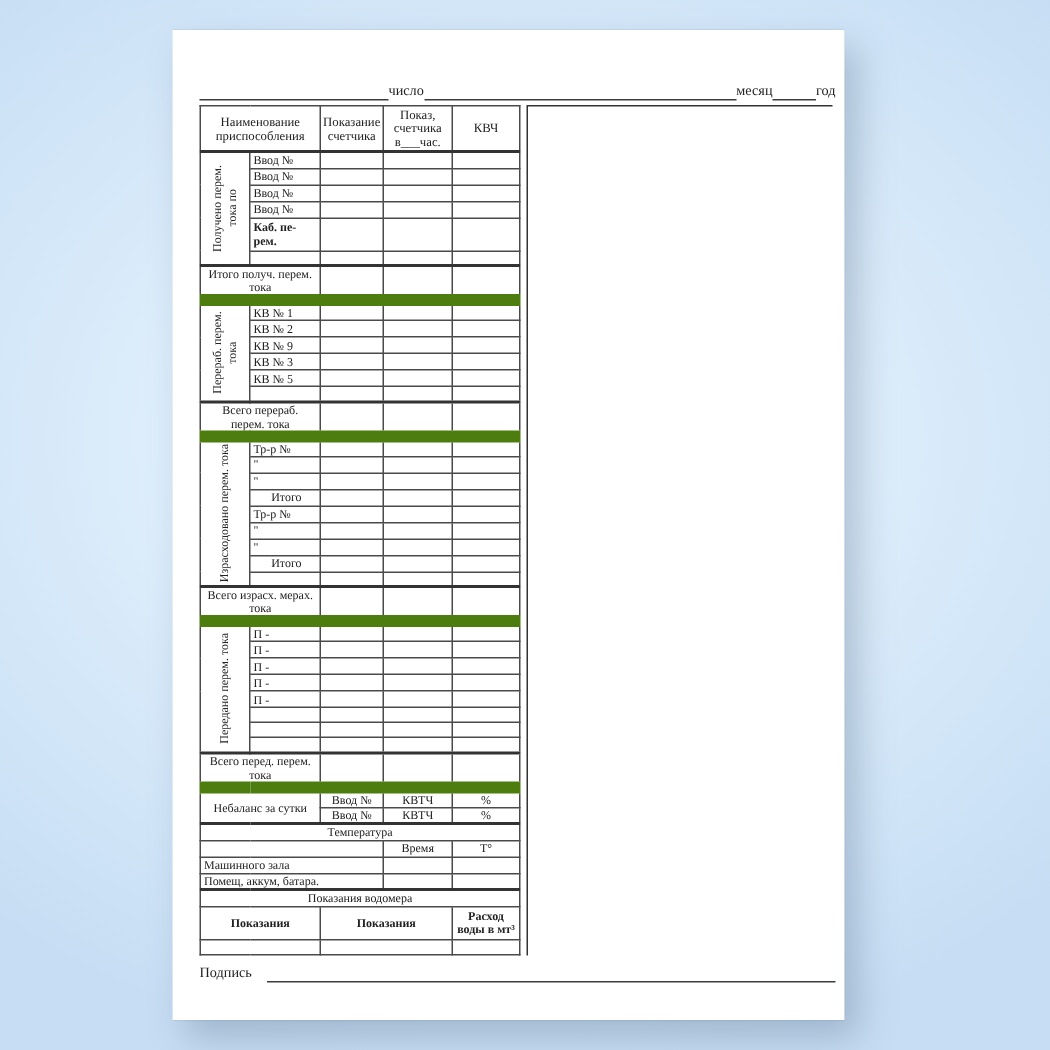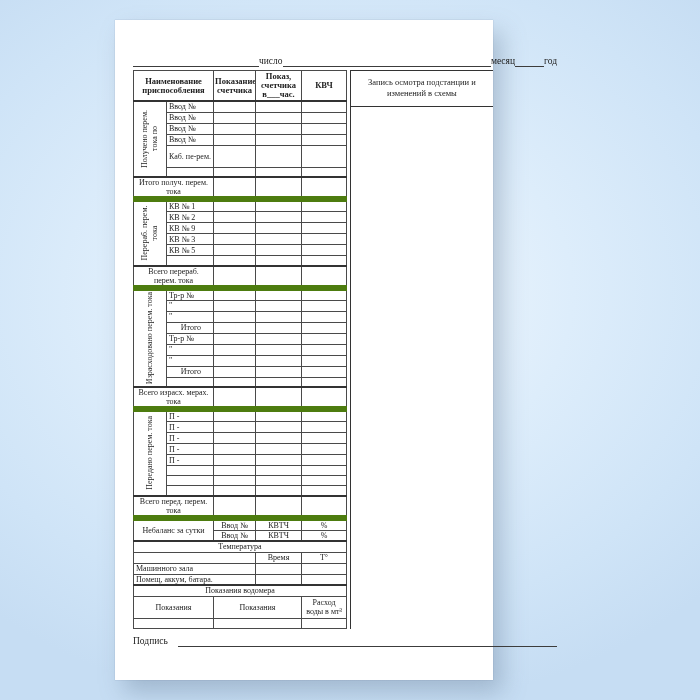--- a/index.html
+++ b/index.html
@@ -6,21 +6,21 @@
   body{
     width:700px;height:700px;overflow:hidden;
     font-family:"Liberation Serif","DejaVu Serif",serif;
     color:#222;
   }
   .scene{
     position:relative;width:700px;height:700px;
     background:radial-gradient(ellipse 75% 60% at 48% 42%, #f3f9fe 0%, #ddedfb 45%, #cfe4f7 78%, #c6ddf3 100%);
   }
   .page{
-    position:absolute;left:115px;top:20px;width:378px;height:660px;
+    position:absolute;left:115px;top:20px;width:448px;height:660px;
     background:#ffffff;
     box-shadow:0 0 1px rgba(60,80,100,.35), 9px 12px 22px rgba(96,122,148,.38);
     box-sizing:border-box;
     padding:36px 0 0 18px;
   }
   
   .topline{
     display:flex;align-items:flex-end;width:424px;
     font-size:9.5px;line-height:11px;margin-bottom:3px;
     white-space:nowrap;
@@ -35,33 +35,33 @@
   
   table.grid{
     border-collapse:collapse;table-layout:fixed;width:213px;
     font-size:8px;line-height:9px;
   }
   .grid td,.grid th{
     border:1px solid #4a4a4a;padding:0 2px;vertical-align:middle;
     overflow:hidden;box-sizing:border-box;height:11px;
   }
   .grid{border:1.5px solid #333;}
-  .grid th{font-weight:bold;font-size:8.5px;text-align:center;padding:1px 1px;}
+  .grid th{font-weight:normal;font-size:8.5px;text-align:center;padding:1px 1px;}
   tr.head th{height:30px;border-bottom:2px solid #333;}
   td.rot{width:33px;padding:0;text-align:center;}
   td.rot div{
     writing-mode:vertical-rl;transform:rotate(180deg);
     margin:0 auto;font-size:8px;line-height:10px;text-align:center;
     max-height:100%;
   }
   td.lbl{text-align:left;}
   td.itogo{text-align:right;padding-right:12px;}
-  tr.r2 td{height:22px;}
+  tr.r2 td{height:22px;font-weight:bold;}
   tr.re td{height:10px;}
-  tr.total td{height:22px;border-top:2px solid #333;border-bottom:6px solid #4d7c0f;margin-left:28px;}
+  tr.total td{height:22px;border-top:2px solid #333;border-bottom:8px solid #4d7c0f;margin-left:28px;}
   td.tlbl{text-align:center;}
   td.c{text-align:center;}
   tr.hvtop td{border-top:2px solid #333;}
   tr.neb td{height:11px;}
 
   
   .vsep{width:4px;border-right:1.5px solid #333;}
 
   
   .right-panel{
@@ -379,21 +379,20 @@
               <td colspan="2"></td>
               <td colspan="2"></td>
               <td></td>
             </tr>
       </tbody>
         </table>
 
       <div class="vsep"></div>
 
       <div class="right-panel">
-        <div class="rp-head">Запись осмотра подстанции и изменений в схемы</div>
       </div>
     </div>
 
     <div class="signature">
       <span>Подпись</span>
       <span class="sig-line"></span>
     </div>
 
   </div>
 </div>

